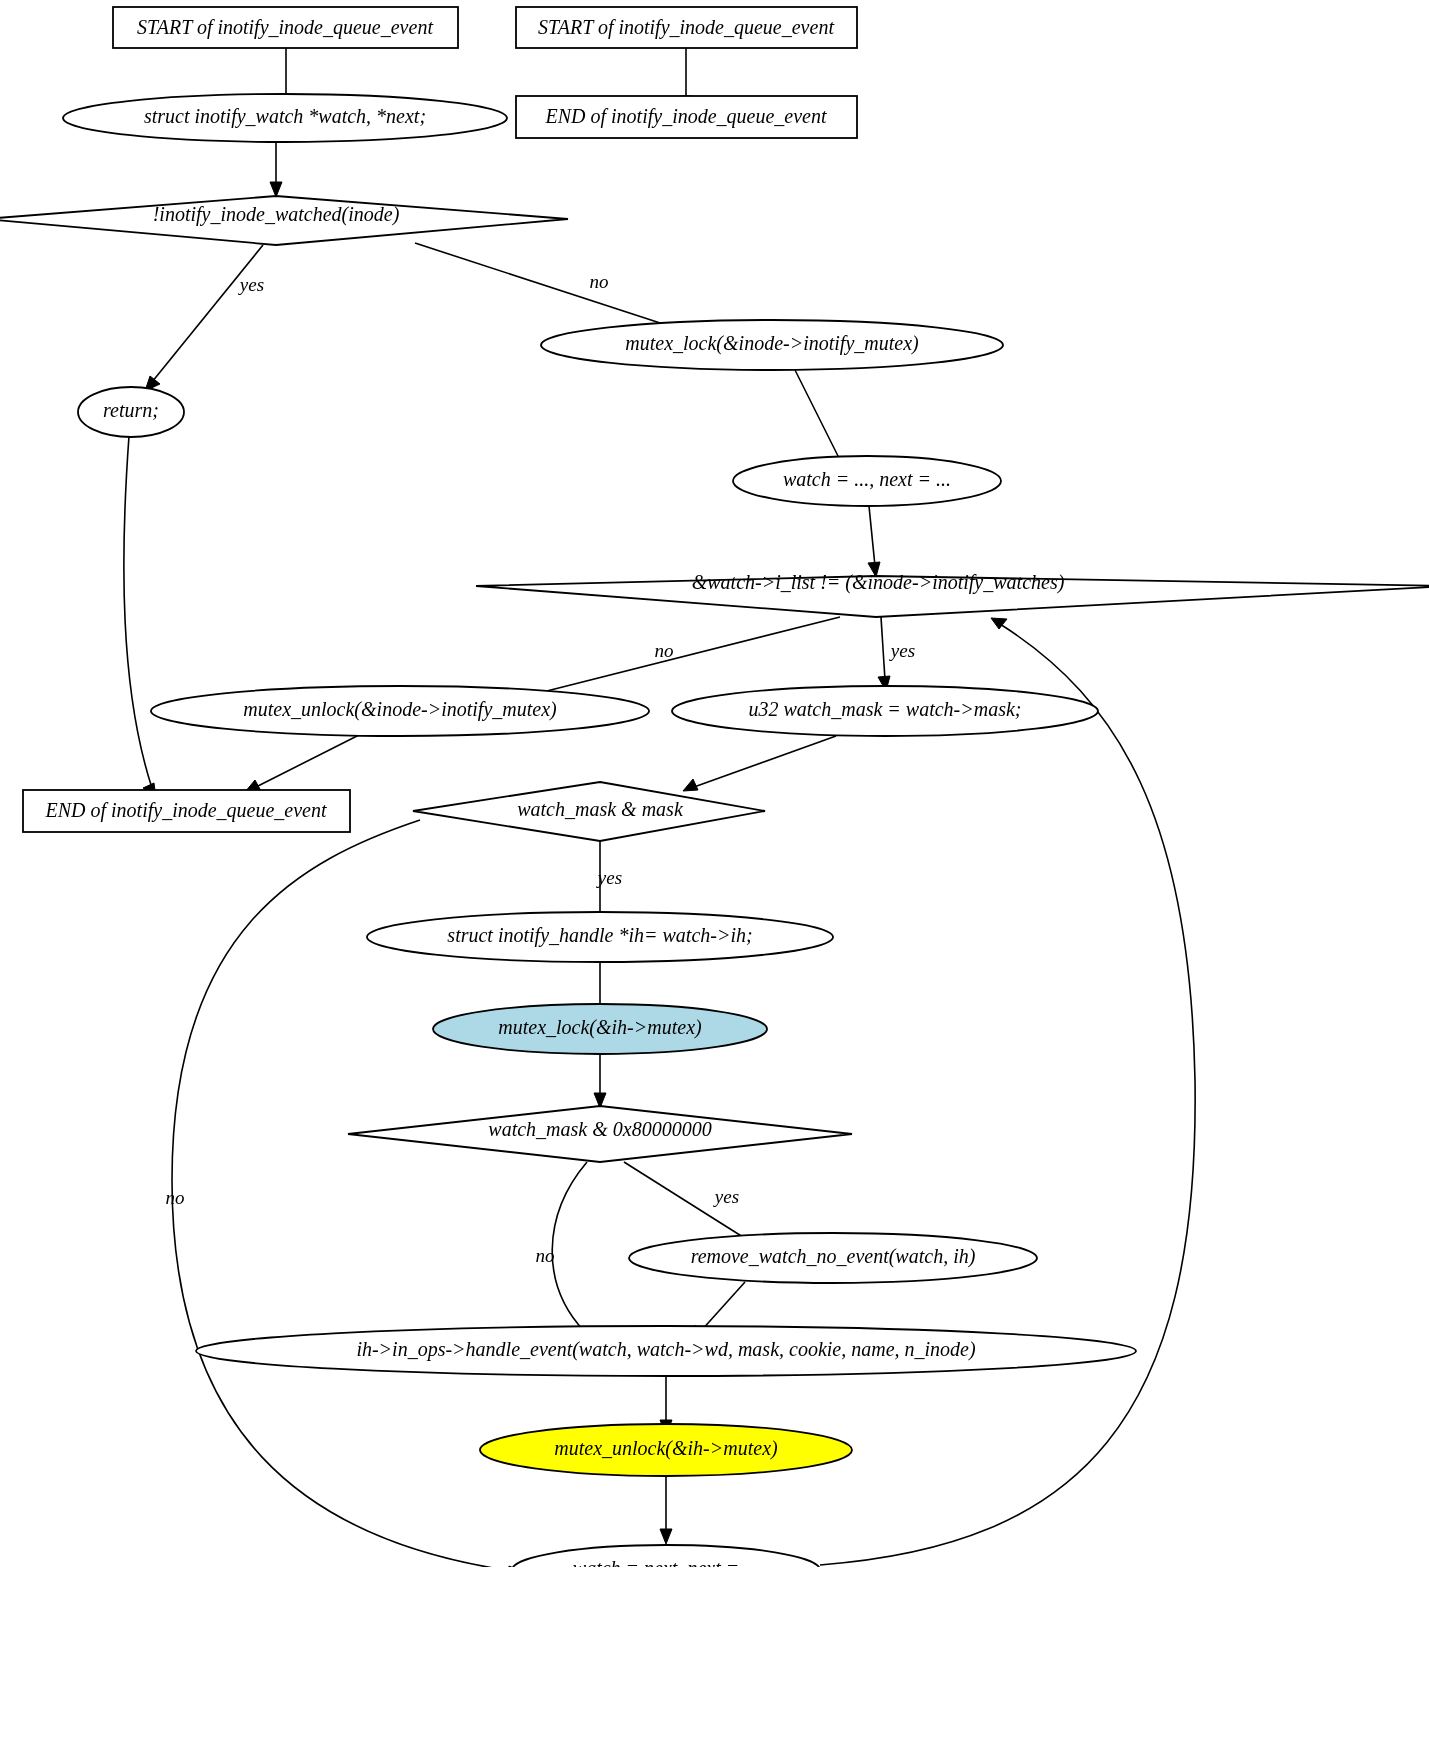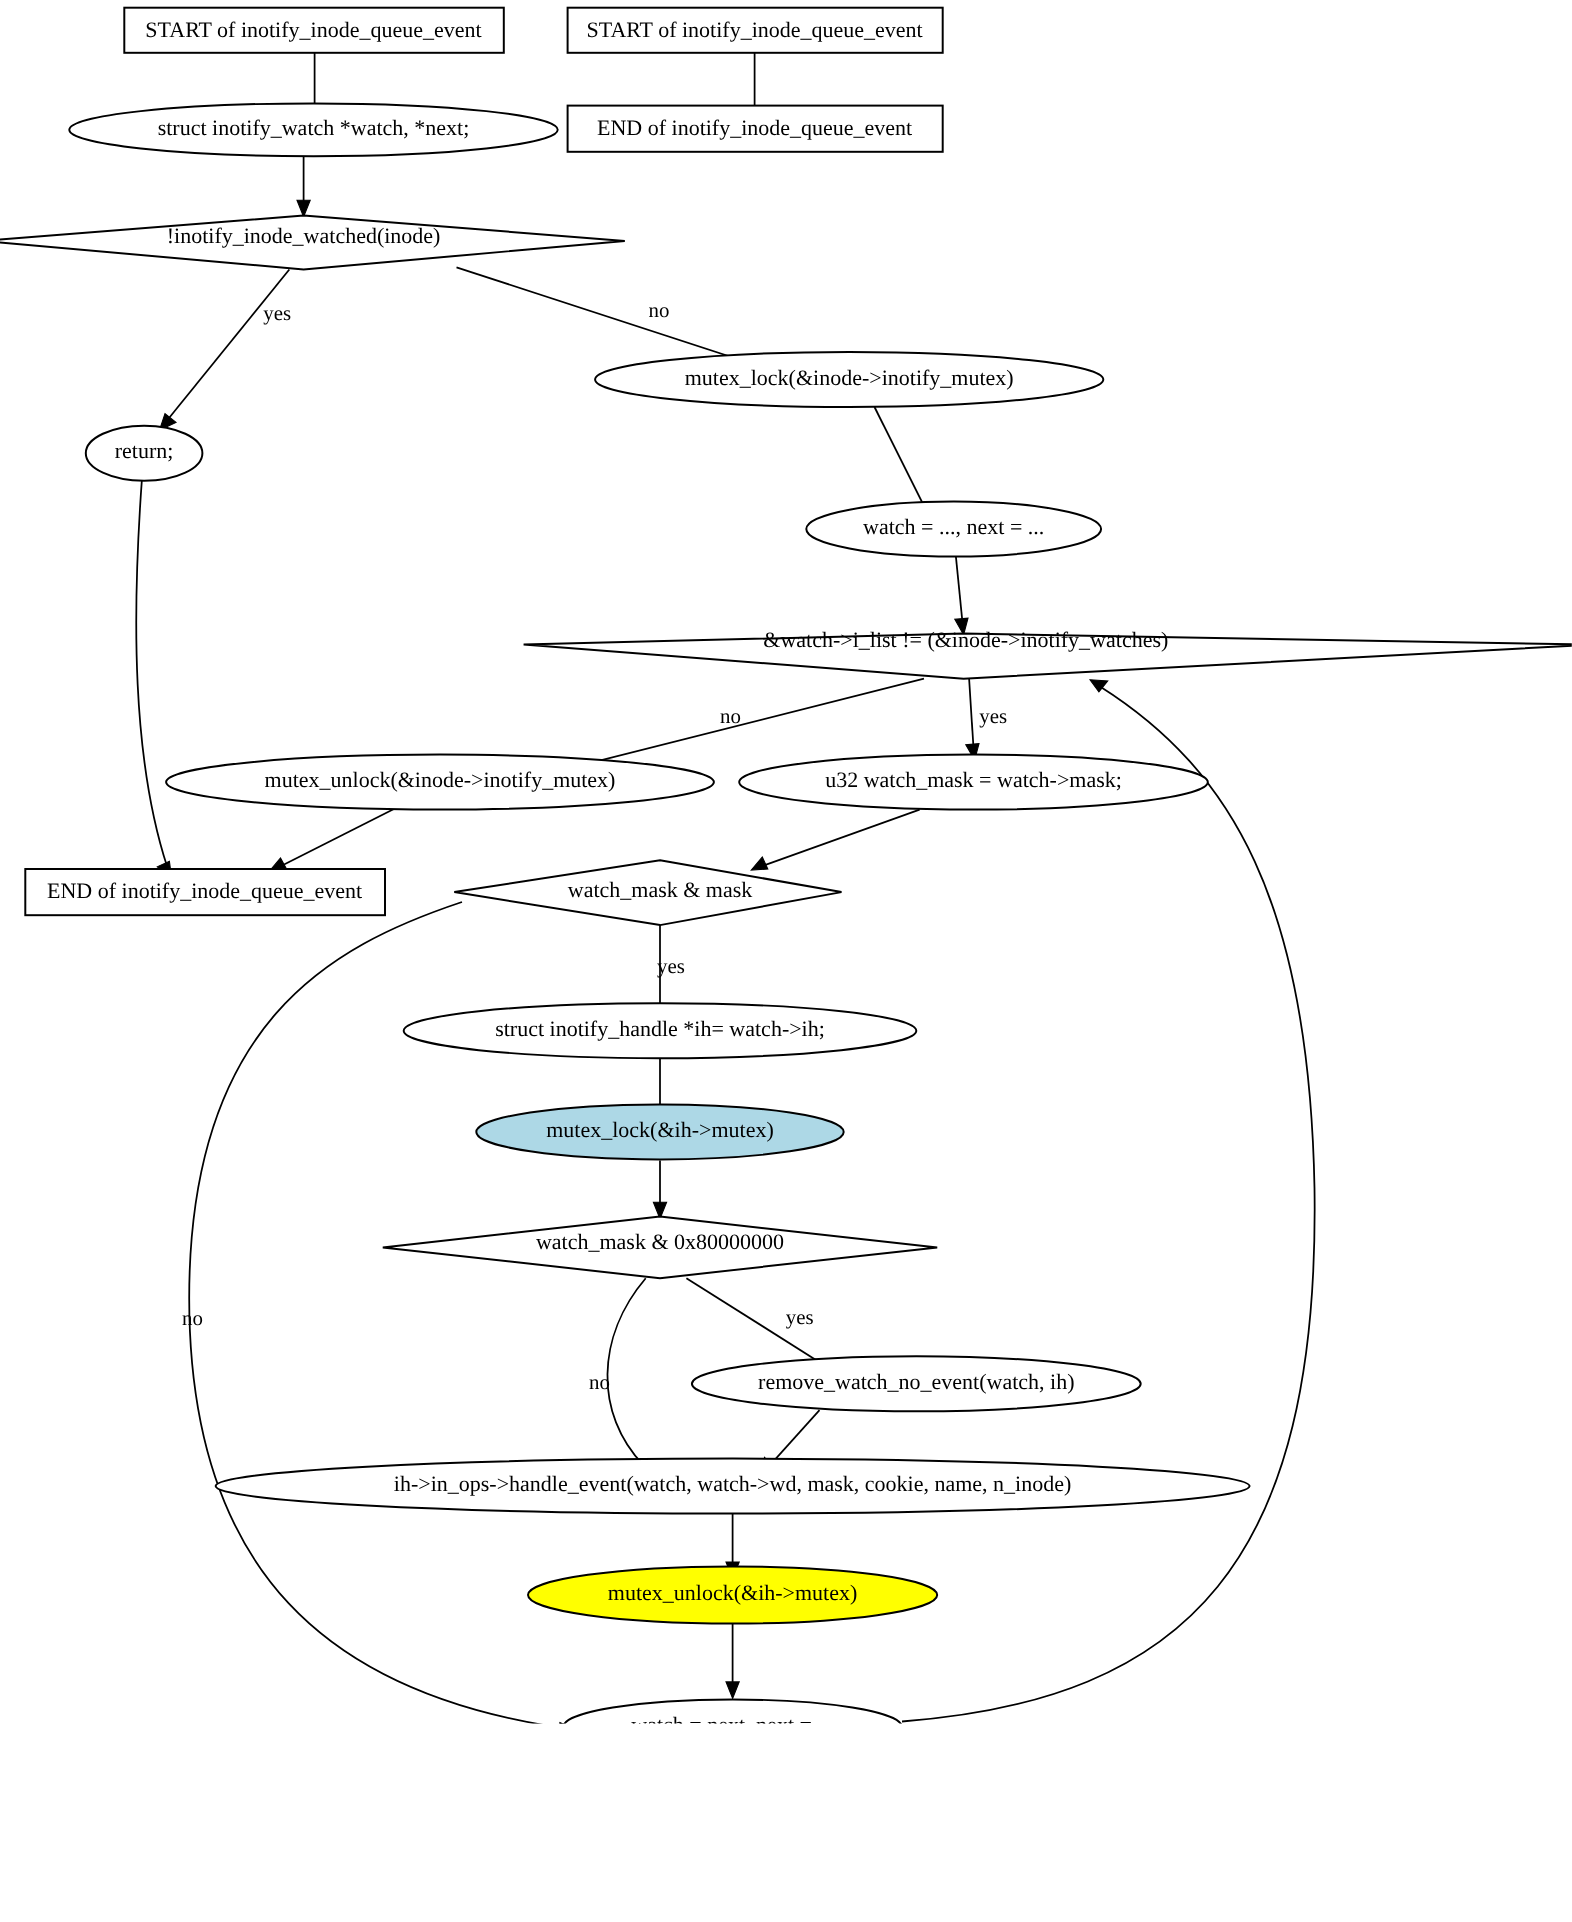--- a/index.html
+++ b/index.html
@@ -8,20 +8,21 @@
     padding: 0;
     background: #ffffff;
   }
   #canvas {
     position: relative;
     width: 1429px;
     height: 1567px;
     background: #ffffff;
     overflow: hidden;
     font-family: "Liberation Serif", "DejaVu Serif", serif;
+    font-style: italic;
   }
   svg.layer {
     position: absolute;
     left: 0;
     top: 0;
     width: 1429px;
     height: 1747px;
     overflow: visible;
   }
   .edge {

